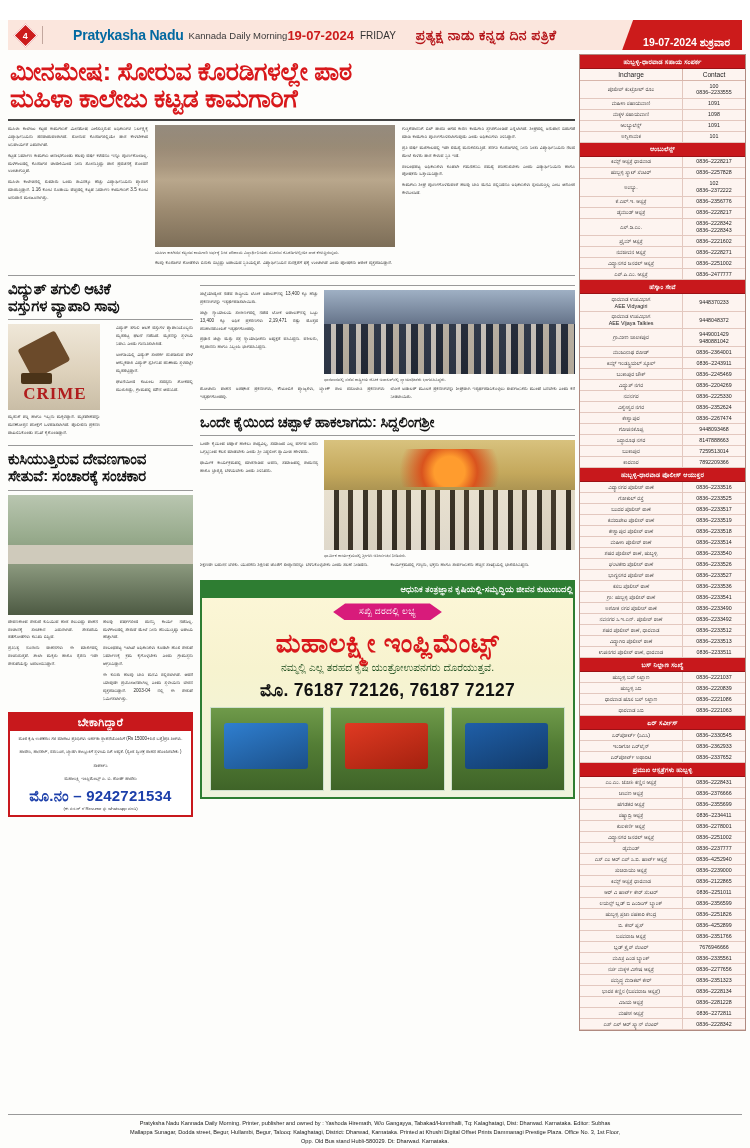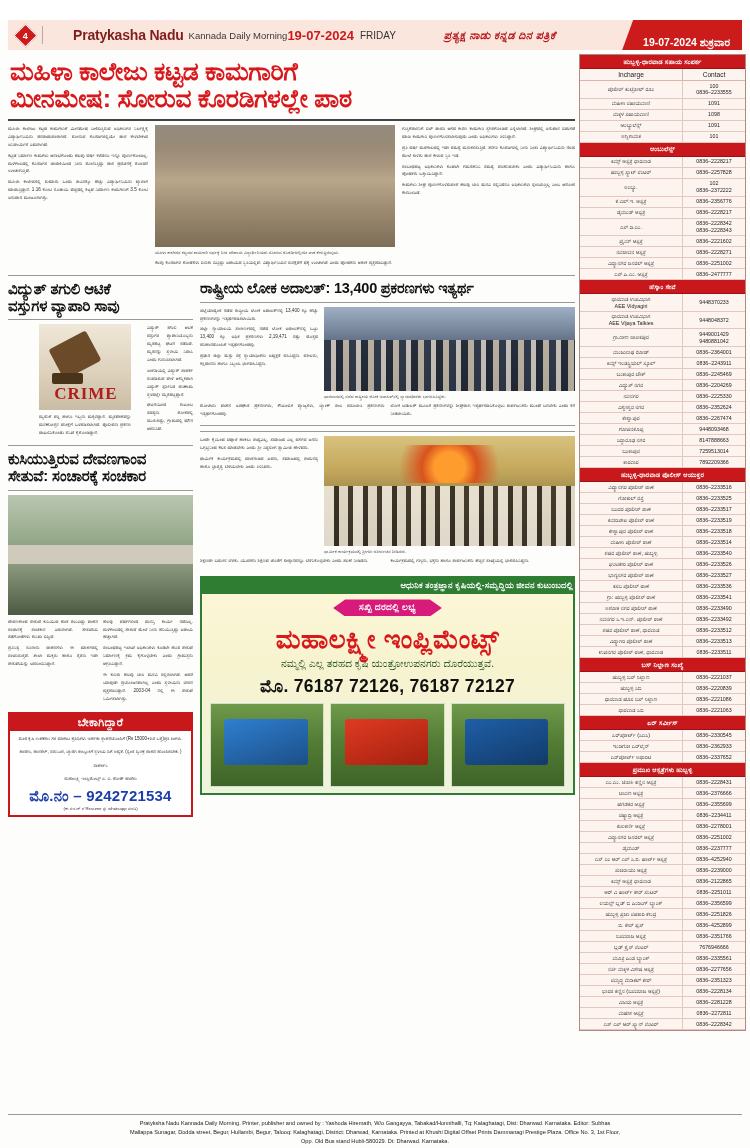--- a/index.html
+++ b/index.html
@@ -32,25 +32,25 @@
   }
   .diamond {
     width: 17px; height: 17px; background: #cc1b1b; transform: rotate(45deg);
     display: flex; align-items: center; justify-content: center;
     border: 1.2px solid #fff;
   }
   .diamond span {
     transform: rotate(-45deg); color: #fff; font-size: 9px; font-weight: bold;
   }
   .mh-sep { width: 1px; height: 18px; background: #c2a79e; margin-right: 10px; }
-  .mh-name { font-size: 14px; font-weight: bold; color: #7f1d1d; letter-spacing: -.2px; padding-left: 20px; }
+  .mh-name { font-size: 14px; font-weight: bold; color: #0369a1; letter-spacing: -.2px; padding-left: 20px; }
   .mh-sub { font-size: 9.5px; color: #3a3a3a; margin-left: 5px; }
   .mh-date { font-size: 13px; font-weight: bold; color: #cc1b1b; }
   .mh-day { font-size: 10px; color: #333; margin-left: 6px; }
-  .mh-kn { font-size: 11px; color: #b5161a; font-weight: bold; margin-left: 48px; letter-spacing: .4px; font-style: italic; }
+  .mh-kn { font-size: 14px; color: #b5161a; font-weight: bold; margin-left: 20px; letter-spacing: .4px; }
   .mh-redtab {
     position: absolute; right: 0; top: 0; height: 44px;
     background: #cc1b1b; color: #fff;
     display: flex; align-items: center; padding: 0 12px 0 26px;
     font-size: 10.5px; font-weight: bold;
     clip-path: polygon(16px 0, 100% 0, 100% 100%, 0 100%);
   }
 
   
   .body-grid {
@@ -192,21 +192,21 @@
   .ad {
     border: 2px solid #2e7d32; background: linear-gradient(180deg,#fdf7d8 0%,#f7f3cf 40%,#eef3dd 100%);
     margin-top: 8px; position: relative; overflow: hidden;
   }
   .ad-top {
     background: #2e7d32; color: #fff; text-align: right;
     font-size: 8.2px; font-weight: bold; padding: 3px 0; letter-spacing: .2px;
   }
   .ribbon-wrap { display: flex; justify-content: center; margin: 5px 0 2px; }
   .ribbon {
-    background: #d81b7b; color: #fff; font-size: 9px; font-weight: bold;
+    background: #d81b7b; color: #fff; font-size: 9px; font-weight: normal;
     padding: 3px 26px; position: relative; letter-spacing: .3px;
     clip-path: polygon(12px 0, calc(100% - 12px) 0, 100% 50%, calc(100% - 12px) 100%, 12px 100%, 0 50%);
   }
   .ad-title {
     text-align: center; color: #d8181b; font-weight: bold; font-size: 26px;
     letter-spacing: .5px; padding: 6px 12px 2px;
   }
   .ad-sub { text-align: center; font-size: 10.5px; color: #1d4d1d; padding-bottom: 4px; }
   .ad-phone {
     text-align: center; font-weight: bold; font-size: 17.5px; color: #111;
@@ -276,22 +276,22 @@
     <div class="mh-day">FRIDAY</div>
     <div class="mh-kn">ಪ್ರತ್ಯಕ್ಷ ನಾಡು ಕನ್ನಡ ದಿನ ಪತ್ರಿಕೆ</div>
     <div class="mh-redtab">19-07-2024 ಶುಕ್ರವಾರ</div>
   </div>
 
   <div class="body-grid">
 
     <div class="left-zone">
 
       <div class="lead-head">
+        <div>ಮೀನಮೇಷ: ಸೋರುವ ಕೊರಡಿಗಳಲ್ಲೇ ಪಾಠ</div>
         <div>ಮಹಿಳಾ ಕಾಲೇಜು ಕಟ್ಟಡ ಕಾಮಗಾರಿಗೆ</div>
-        <div>ಮೀನಮೇಷ: ಸೋರುವ ಕೊರಡಿಗಳಲ್ಲೇ ಪಾಠ</div>
       </div>
       <div class="rule-med"></div>
 
       <div class="cols3">
         <div class="col" style="flex:0 0 140px">
           <div class="txt">
             <p>ಮಹಿಳಾ ಕಾಲೇಜು ಕಟ್ಟಡ ಕಾಮಗಾರಿಗೆ ಮೀನಮೇಷ ಎಣಿಸುತ್ತಿರುವ ಅಧಿಕಾರಿಗಳ ನಿರ್ಲಕ್ಷ್ಯಕ್ಕೆ ವಿದ್ಯಾರ್ಥಿನಿಯರು ಪರದಾಡುವಂತಾಗಿದೆ. ಸೋರುವ ಕೊಠಡಿಗಳಲ್ಲಿಯೇ ಪಾಠ ಕೇಳಬೇಕಾದ ಅನಿವಾರ್ಯತೆ ಎದುರಾಗಿದೆ.</p>
             <p>ಕಟ್ಟಡ ನಿರ್ಮಾಣ ಕಾಮಗಾರಿ ಆರಂಭಗೊಂಡು ಹಲವು ವರ್ಷ ಕಳೆದರೂ ಇನ್ನೂ ಪೂರ್ಣಗೊಂಡಿಲ್ಲ. ಮಳೆಗಾಲದಲ್ಲಿ ಕೊಠಡಿಗಳ ಚಾವಣಿಯಿಂದ ನೀರು ಸೋರುತ್ತಿದ್ದು ಪಾಠ ಪ್ರವಚನಕ್ಕೆ ತೊಂದರೆ ಉಂಟಾಗುತ್ತಿದೆ.</p>
             <p>ಮಹಿಳಾ ಕಾಲೇಜಿನಲ್ಲಿ ಸುಮಾರು ಒಂದು ಸಾವಿರಕ್ಕೂ ಹೆಚ್ಚು ವಿದ್ಯಾರ್ಥಿನಿಯರು ವ್ಯಾಸಂಗ ಮಾಡುತ್ತಿದ್ದಾರೆ. 1.16 ಕೋಟಿ ರೂಪಾಯಿ ವೆಚ್ಚದಲ್ಲಿ ಕಟ್ಟಡ ನಿರ್ಮಾಣ ಕಾಮಗಾರಿಗೆ 3.5 ಕೋಟಿ ಅನುದಾನ ಮಂಜೂರಾಗಿತ್ತು.</p>
           </div>
@@ -316,21 +316,21 @@
       <div class="rule-thin"></div>
 
       <div style="display:flex; gap:7px;">
 
         <div style="flex:0 0 185px">
           <div class="sec-head">
             <div>ವಿದ್ಯುತ್ ತಗುಲಿ ಆಟಿಕೆ</div>
             <div>ವಸ್ತುಗಳ ವ್ಯಾಪಾರಿ ಸಾವು</div>
           </div>
           <div class="rule-thin"></div>
-          <div style="display:flex; gap:16px;margin-left:31px;">
+          <div style="display:flex; gap:16px;">
             <div style="flex:0 0 92px">
               <div class="photo ph-crime">
                 <div class="gavel"></div>
                 <div class="block"></div>
                 <div class="crime-word">CRIME</div>
               </div>
               <div class="txt" style="margin-top:3px">
                 <p>ಮೃತರಿಗೆ ಪತ್ನಿ ಹಾಗೂ ಇಬ್ಬರು ಮಕ್ಕಳಿದ್ದಾರೆ. ಮೃತದೇಹವನ್ನು ಮರಣೋತ್ತರ ಪರೀಕ್ಷೆಗೆ ಒಳಪಡಿಸಲಾಗಿದೆ. ಪೊಲೀಸರು ಪ್ರಕರಣ ದಾಖಲಿಸಿಕೊಂಡು ತನಿಖೆ ಕೈಗೊಂಡಿದ್ದಾರೆ.</p>
               </div>
             </div>
@@ -368,21 +368,20 @@
             <div class="cl-body">ಮಂತ ಕೃಷಿ ಉಪಕರಣ ಗಳ ಮಾರಾಟ ಪ್ರತಿಧಿಗಳು ಅರ್ಹತಾ ಸ್ಥಾಪನೆಯೊಂದಿಗೆ (Rs 15000+ದಿನ ಬತ್ತೆ)ಪ್ರತಿ ತಿಂಗಳು.</div>
             <div class="cl-body">ಹಾವೇರಿ, ಹಾನಗಲ್, ಸವಣೂರ, ಬ್ಯಾಡಗಿ ತಾಲ್ಲೂಕಿಗೆ ಸ್ಥಳೀಯ ದಿಗೆ ಆದ್ಯತೆ. (ಸ್ವಂತ ದ್ವಿಚಕ್ರ ವಾಹನ ಹೊಂದಿರಬೇಕು )</div>
             <div class="cl-body">ಸಂಪರ್ಕಿಸಿ</div>
             <div class="cl-body">ಮಹಾಲಕ್ಷ್ಮಿ ಇಂಪ್ಲಿಮೆಂಟ್ಸ್ ಪಿ. ಬಿ. ರೋಡ್ ಹಾವೇರಿ</div>
             <div class="cl-phone">ಮೊ.ನಂ – 9242721534</div>
             <div class="cl-note">(ಈ ನಂಬರ್ ಗೆ Resume ನ್ನು whatsapp ಮಾಡಿ)</div>
           </div>
         </div>
 
         <div style="flex:1">
-          <div class="sec-head big">ರಾಷ್ಟ್ರೀಯ ಲೋಕ ಅದಾಲತ್: 13,400 ಪ್ರಕರಣಗಳು ಇತ್ಯರ್ಥ</div>
           <div class="rule-thin"></div>
 
           <div style="display:flex; gap:6px;">
             <div style="flex:0 0 118px" class="txt">
               <p>ಜಿಲ್ಲೆಯಾದ್ಯಂತ ನಡೆದ ರಾಷ್ಟ್ರೀಯ ಲೋಕ ಅದಾಲತ್‌ನಲ್ಲಿ 13,400 ಕ್ಕೂ ಹೆಚ್ಚು ಪ್ರಕರಣಗಳನ್ನು ಇತ್ಯರ್ಥಪಡಿಸಲಾಯಿತು.</p>
               <p>ಜಿಲ್ಲಾ ನ್ಯಾಯಾಲಯ ಸಂಕೀರ್ಣದಲ್ಲಿ ನಡೆದ ಲೋಕ ಅದಾಲತ್‌ನಲ್ಲಿ ಒಟ್ಟು 13,400 ಕ್ಕೂ ಅಧಿಕ ಪ್ರಕರಣಗಳು 2,19,471 ರಷ್ಟು ಮೊತ್ತದ ಪರಿಹಾರದೊಂದಿಗೆ ಇತ್ಯರ್ಥಗೊಂಡವು.</p>
               <p>ಪ್ರಧಾನ ಜಿಲ್ಲಾ ಮತ್ತು ಸತ್ರ ನ್ಯಾಯಾಧೀಶರು ಅಧ್ಯಕ್ಷತೆ ವಹಿಸಿದ್ದರು. ವಕೀಲರು, ಕಕ್ಷಿದಾರರು ಹಾಗೂ ಸಿಬ್ಬಂದಿ ಭಾಗವಹಿಸಿದ್ದರು.</p>
             </div>
             <div style="flex:1">
               <div class="photo ph-group"></div>
@@ -393,20 +392,21 @@
             <div style="flex:1" class="txt">
               <p>ಮೋಟಾರು ವಾಹನ ಅಪಘಾತ ಪ್ರಕರಣಗಳು, ಕೌಟುಂಬಿಕ ವ್ಯಾಜ್ಯಗಳು, ಬ್ಯಾಂಕ್ ಸಾಲ ವಸೂಲಾತಿ ಪ್ರಕರಣಗಳು ಇತ್ಯರ್ಥಗೊಂಡವು.</p>
             </div>
             <div style="flex:1" class="txt">
               <p>ಲೋಕ ಅದಾಲತ್ ಮೂಲಕ ಪ್ರಕರಣಗಳನ್ನು ಶೀಘ್ರವಾಗಿ ಇತ್ಯರ್ಥಪಡಿಸಿಕೊಳ್ಳಲು ಸಾರ್ವಜನಿಕರು ಮುಂದೆ ಬರಬೇಕು ಎಂದು ಕರೆ ನೀಡಲಾಯಿತು.</p>
             </div>
           </div>
 
           <div class="rule-thin"></div>
 
+          <div class="sec-head big">ಒಂದೇ ಕೈಯಿಂದ ಚಪ್ಪಾಳೆ ಹಾಕಲಾಗದು: ಸಿದ್ದಲಿಂಗಶ್ರೀ</div>
           <div class="rule-thin"></div>
 
           <div style="display:flex; gap:6px;">
             <div style="flex:0 0 118px" class="txt">
               <p>ಒಂದೇ ಕೈಯಿಂದ ಚಪ್ಪಾಳೆ ಹಾಕಲು ಸಾಧ್ಯವಿಲ್ಲ, ಸಮಾಜದ ಎಲ್ಲ ವರ್ಗದ ಜನರು ಒಗ್ಗಟ್ಟಿನಿಂದ ಕೆಲಸ ಮಾಡಬೇಕು ಎಂದು ಶ್ರೀ ಸಿದ್ದಲಿಂಗ ಸ್ವಾಮೀಜಿ ಹೇಳಿದರು.</p>
               <p>ಧಾರ್ಮಿಕ ಕಾರ್ಯಕ್ರಮದಲ್ಲಿ ಮಾತನಾಡಿದ ಅವರು, ಸಮಾಜದಲ್ಲಿ ಸಾಮರಸ್ಯ ಹಾಗೂ ಭ್ರಾತೃತ್ವ ಬೆಳೆಯಬೇಕು ಎಂದು ತಿಳಿಸಿದರು.</p>
             </div>
             <div style="flex:1">
               <div class="photo ph-stage"></div>
               <div class="cap">ಧಾರ್ಮಿಕ ಕಾರ್ಯಕ್ರಮದಲ್ಲಿ ಶ್ರೀಗಳು ಆಶೀರ್ವಚನ ನೀಡಿದರು.</div>

